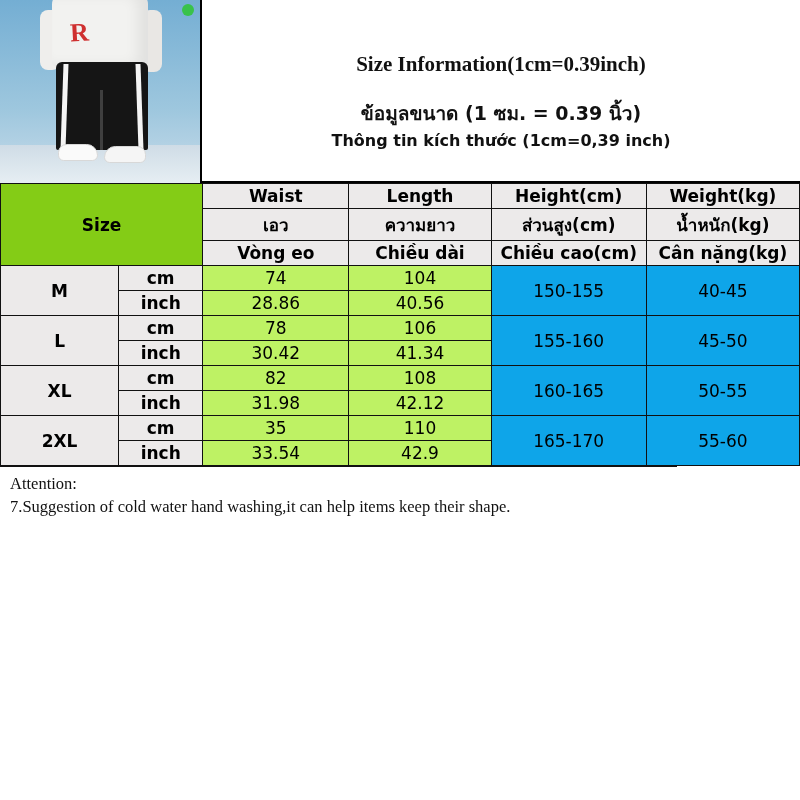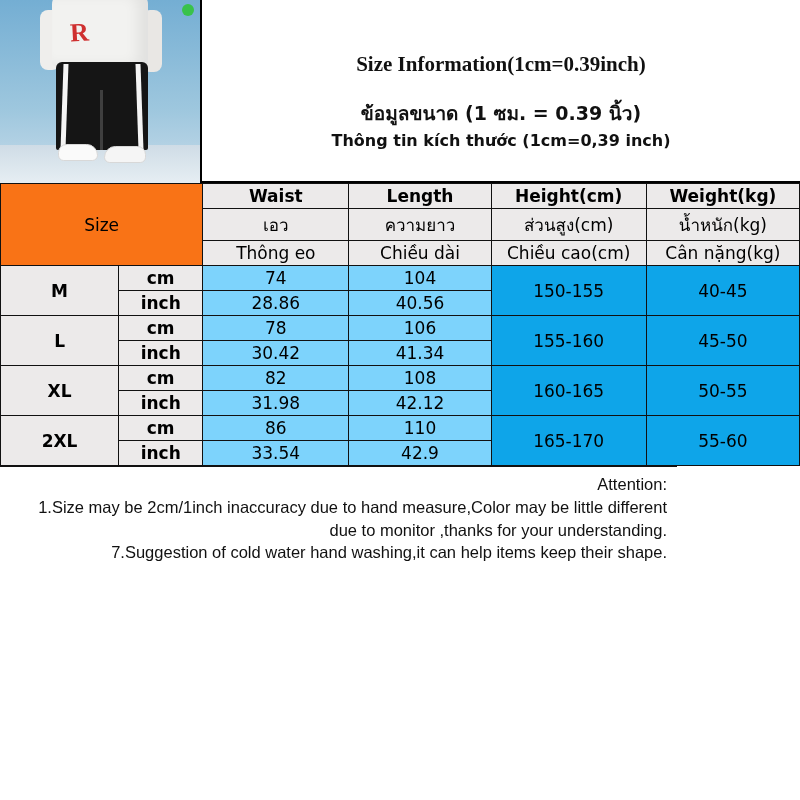--- a/index.html
+++ b/index.html
@@ -130,59 +130,58 @@
   }
   table.size-table td, table.size-table th {
     border: 1px solid #111;
     text-align: center;
     vertical-align: middle;
     font-size: 17px;
     font-family: "DejaVu Sans", sans-serif;
     padding: 2px 2px;
   }
   .hdr { background: #eceaea; font-weight: bold; }
-  .hdr-lang { background: #eceaea; font-weight: normal; font-size: 16px; }
+  .hdr-lang { background: #eceaea; font-weight: bold; font-size: 16px; }
   .size-cell {
-    background: #f97316;
-    font-weight: normal;
+    background: #84cc16;
+    font-weight: bold;
     font-size: 26px;
     font-family: "Liberation Sans", sans-serif;
   }
   .sizename {
     background: #eceaea;
     font-weight: bold;
     font-size: 19px;
   }
   .unit {
     background: #eceaea;
     font-weight: bold;
     font-size: 16px;
     margin-top: 48px;
   }
-  .val { background: #7dd3fc; font-size: 17px; }
+  .val { background: #bef264; font-size: 17px; }
   .span-cell { background: #0ea5e9; font-size: 17px; }
 
   col.c1 { width: 118px; }
   col.c2 { width: 84px; }
   col.c3 { width: 146px; }
   col.c4 { width: 142px; }
   col.c5 { width: 155px; }
   col.c6 { width: 153px; }
 
   
   .attention {
     width: 677px;
     padding: 6px 10px 8px 10px;
-    font-family: Liberation Sans, sans-serif;
+    font-family: Liberation Serif, serif;
     font-size: 16.5px;
     line-height: 1.38;
     color: #111;
     background: #ffffff;
     border-top: 1px solid #111;
-    text-align: right;
   }
   .attention p { margin: 0; }
 </style>
 </head>
 <body>
 
 <div id="page">
 
   <div class="header">
     <div class="photo">
@@ -224,21 +223,21 @@
         <td class="hdr">Height(cm)</td>
         <td class="hdr">Weight(kg)</td>
       </tr>
       <tr>
         <td class="hdr-lang">เอว</td>
         <td class="hdr-lang">ความยาว</td>
         <td class="hdr-lang">ส่วนสูง(cm)</td>
         <td class="hdr-lang">น้ำหนัก(kg)</td>
       </tr>
       <tr>
-        <td class="hdr-lang">Thông eo</td>
+        <td class="hdr-lang">Vòng eo</td>
         <td class="hdr-lang">Chiều dài</td>
         <td class="hdr-lang">Chiều cao(cm)</td>
         <td class="hdr-lang">Cân nặng(kg)</td>
       </tr>
 
       <tr>
         <td class="sizename" rowspan="2">M</td>
         <td class="unit">cm</td>
         <td class="val">74</td>
         <td class="val">104</td>
@@ -275,32 +274,31 @@
       </tr>
       <tr>
         <td class="unit">inch</td>
         <td class="val">31.98</td>
         <td class="val">42.12</td>
       </tr>
 
       <tr>
         <td class="sizename" rowspan="2">2XL</td>
         <td class="unit">cm</td>
-        <td class="val">86</td>
+        <td class="val">35</td>
         <td class="val">110</td>
         <td class="span-cell" rowspan="2">165-170</td>
         <td class="span-cell" rowspan="2">55-60</td>
       </tr>
       <tr>
         <td class="unit">inch</td>
         <td class="val">33.54</td>
         <td class="val">42.9</td>
       </tr>
     </tbody>
   </table>
 
   <div class="attention">
     <p>Attention:</p>
-    <p>1.Size may be 2cm/1inch inaccuracy due to hand measure,Color may be little different due to monitor ,thanks for your understanding.</p>
     <p>7.Suggestion of cold water hand washing,it can help items keep their shape.</p>
   </div>
 
 </div>
 
 </body></html>

